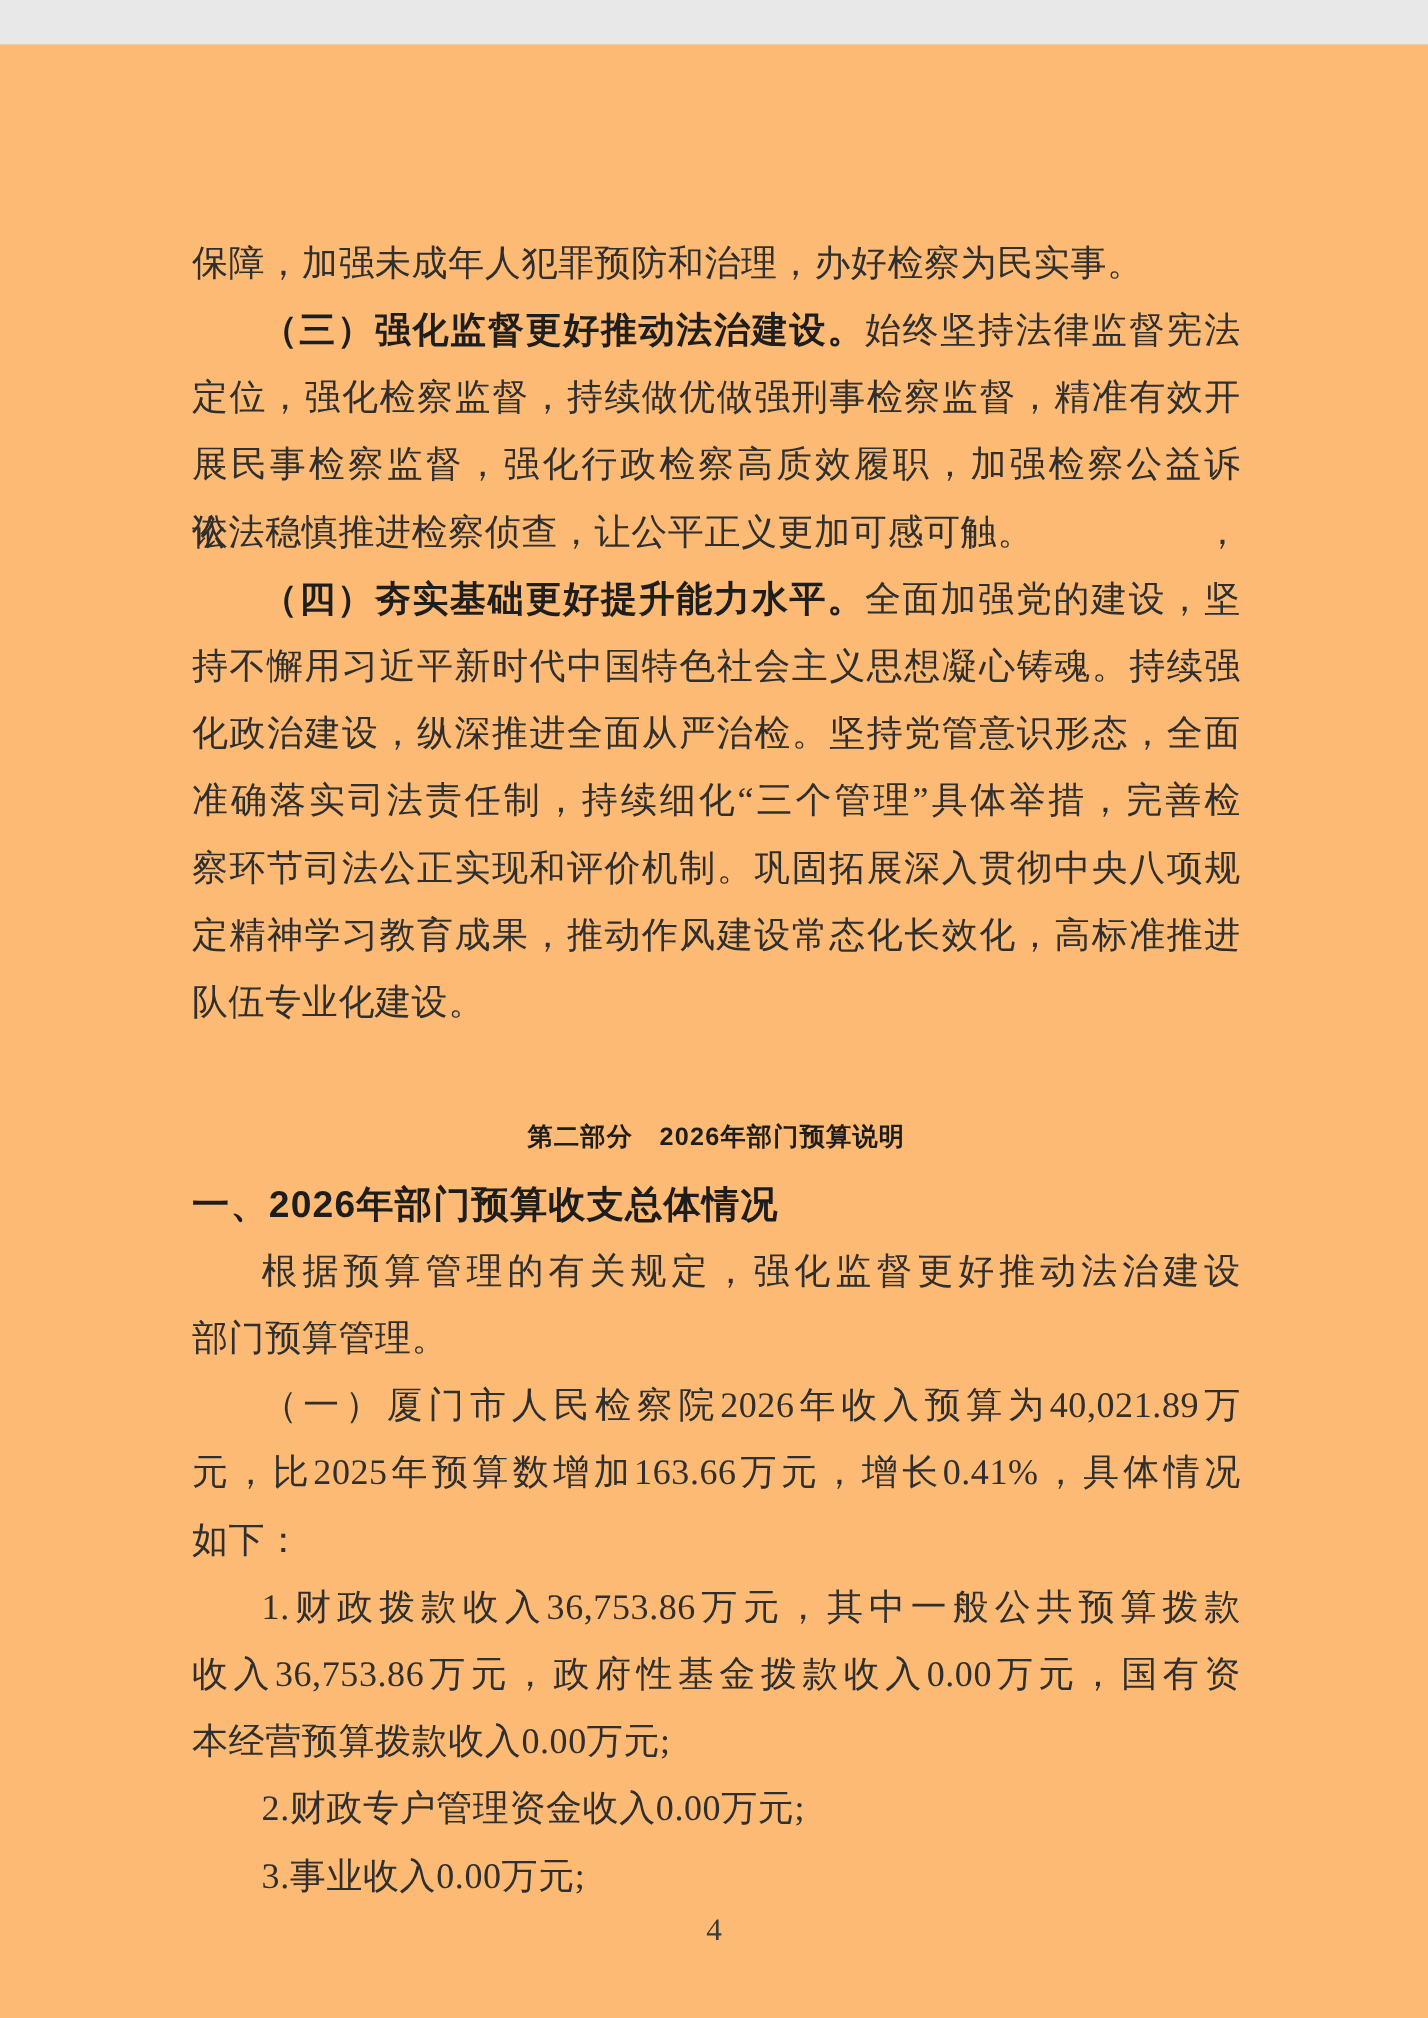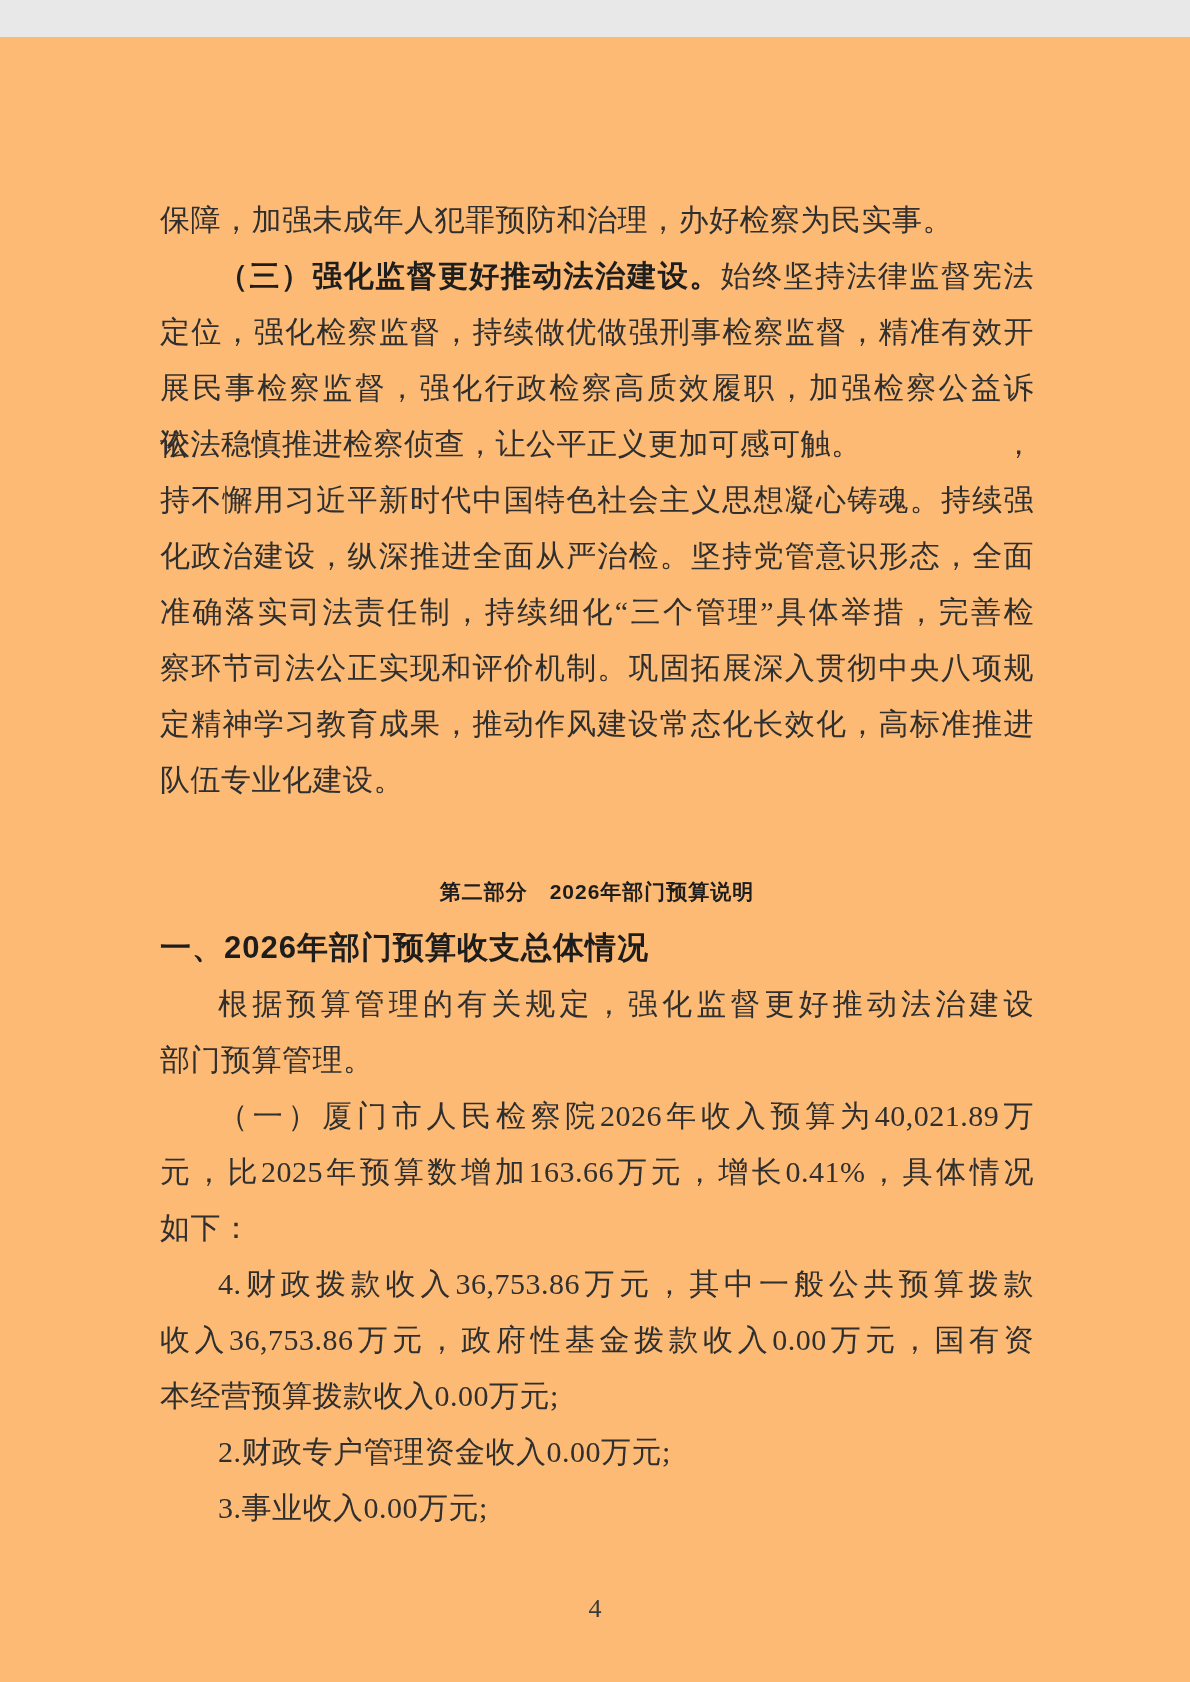--- a/index.html
+++ b/index.html
@@ -70,41 +70,42 @@
 <div class="page">
   <div class="doc">
 
     <div class="line">保障，加强未成年人犯罪预防和治理，办好检察为民实事。</div>
 
     <div class="line j ind"><b>（三）强化监督更好推动法治建设。</b><span>始终坚持法律监督宪法</span></div>
     <div class="line j">定位，强化检察监督，持续做优做强刑事检察监督，精准有效开</div>
     <div class="line j">展民事检察监督，强化行政检察高质效履职，加强检察公益诉讼，</div>
     <div class="line">依法稳慎推进检察侦查，让公平正义更加可感可触。</div>
 
+    <div class="line j ind"><b>（四）夯实基础更好提升能力水平。</b><span>全面加强党的建设，坚</span></div>
     <div class="line j">持不懈用习近平新时代中国特色社会主义思想凝心铸魂。持续强</div>
     <div class="line j">化政治建设，纵深推进全面从严治检。坚持党管意识形态，全面</div>
     <div class="line j">准确落实司法责任制，持续细化“三个管理”具体举措，完善检</div>
     <div class="line j">察环节司法公正实现和评价机制。巩固拓展深入贯彻中央八项规</div>
     <div class="line j">定精神学习教育成果，推动作风建设常态化长效化，高标准推进</div>
     <div class="line">队伍专业化建设。</div>
 
     <div class="spacer"></div>
 
     <div class="line h1">第二部分　2026年部门预算说明</div>
 
     <div class="line h2">一、2026年部门预算收支总体情况</div>
 
     <div class="line j ind">根据预算管理的有关规定，强化监督更好推动法治建设</div>
     <div class="line">部门预算管理。</div>
 
     <div class="line j ind">（一）厦门市人民检察院2026年收入预算为40,021.89万</div>
     <div class="line j">元，比2025年预算数增加163.66万元，增长0.41%，具体情况</div>
     <div class="line">如下：</div>
 
-    <div class="line j ind">4.财政拨款收入36,753.86万元，其中一般公共预算拨款</div>
+    <div class="line j ind">1.财政拨款收入36,753.86万元，其中一般公共预算拨款</div>
     <div class="line j">收入36,753.86万元，政府性基金拨款收入0.00万元，国有资</div>
     <div class="line">本经营预算拨款收入0.00万元;</div>
 
     <div class="line ind">2.财政专户管理资金收入0.00万元;</div>
     <div class="line ind">3.事业收入0.00万元;</div>
 
   </div>
 
   <div class="pagenum">4</div>
 </div>

